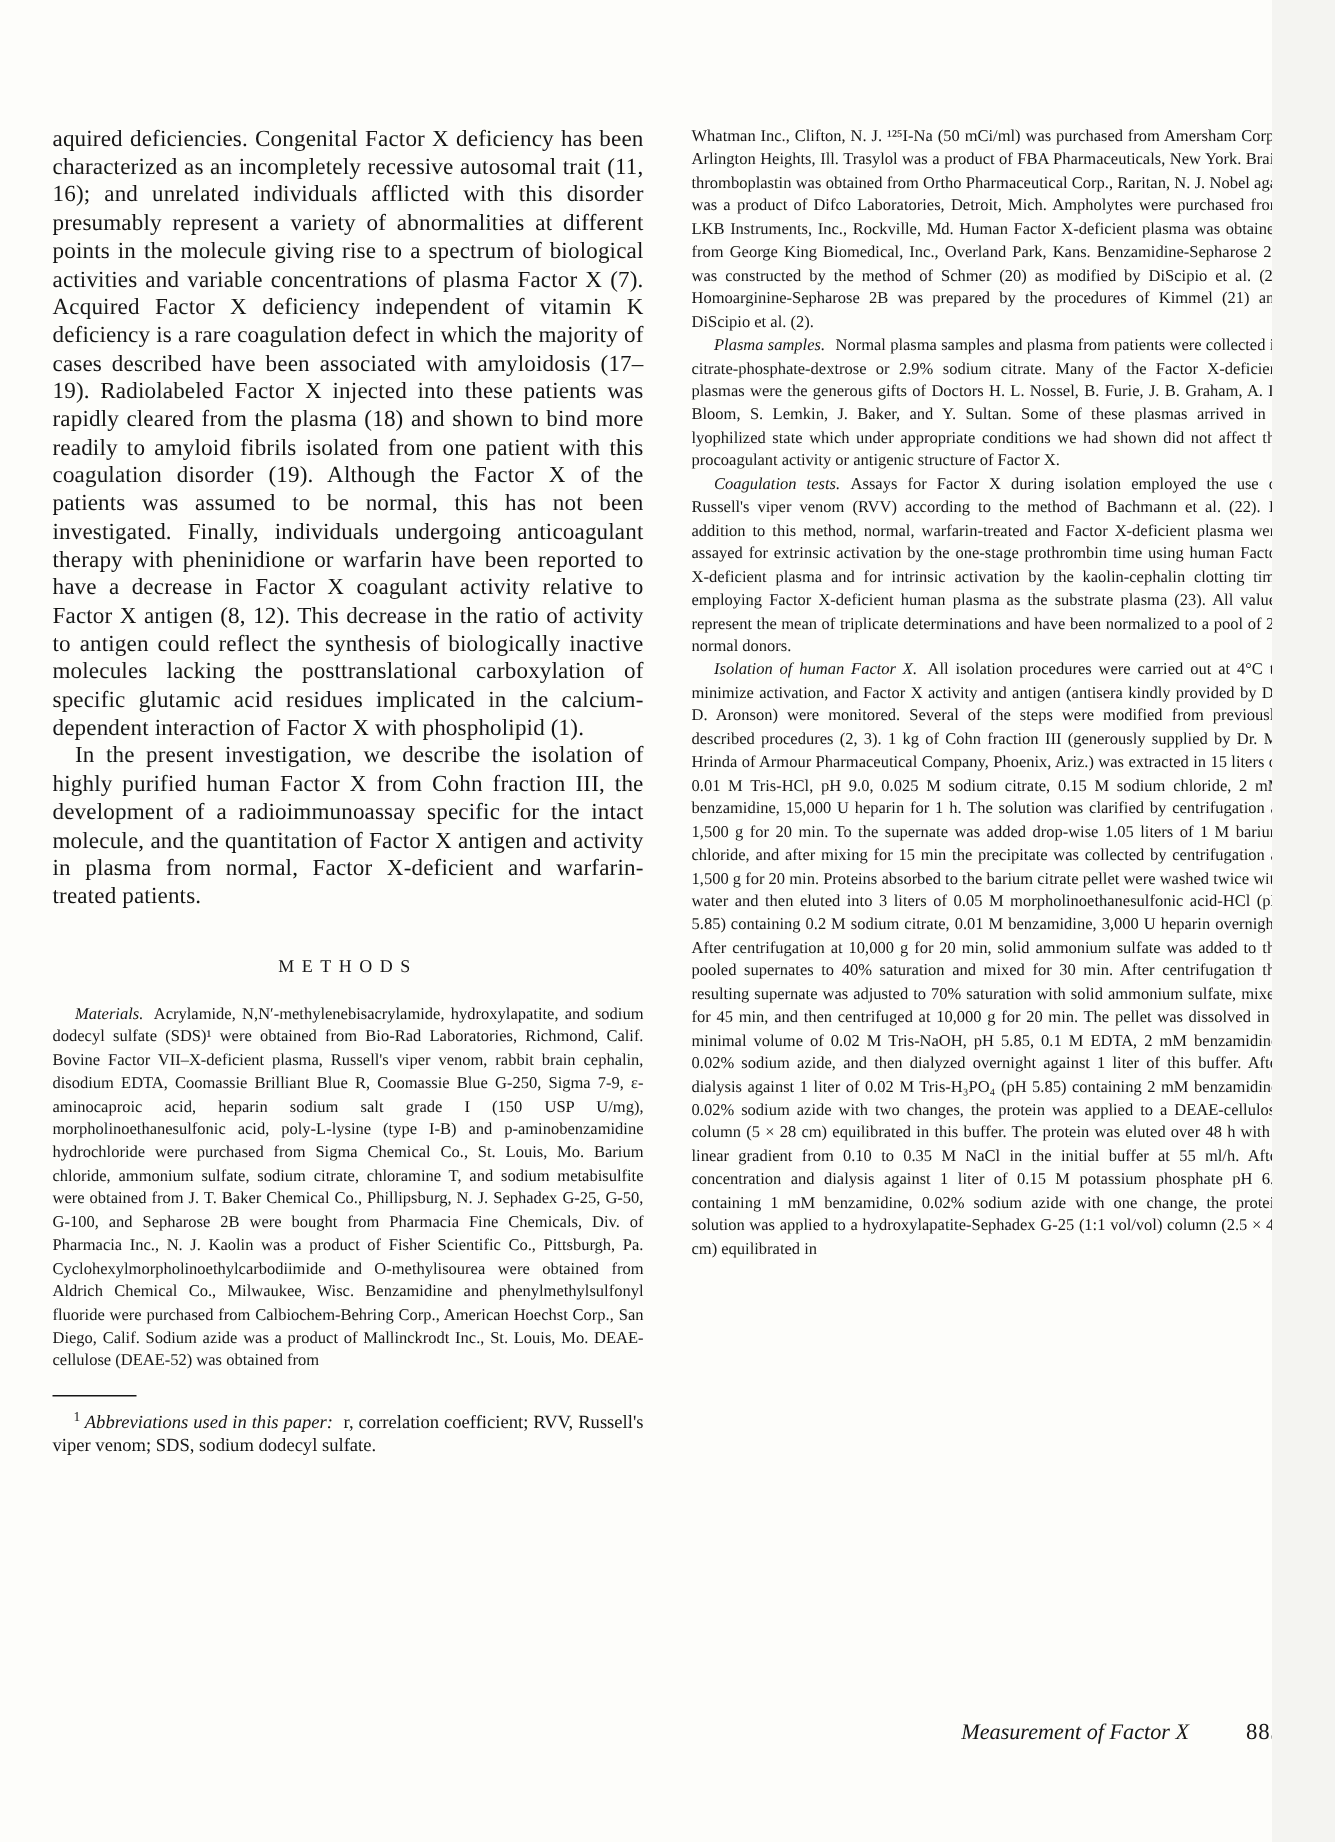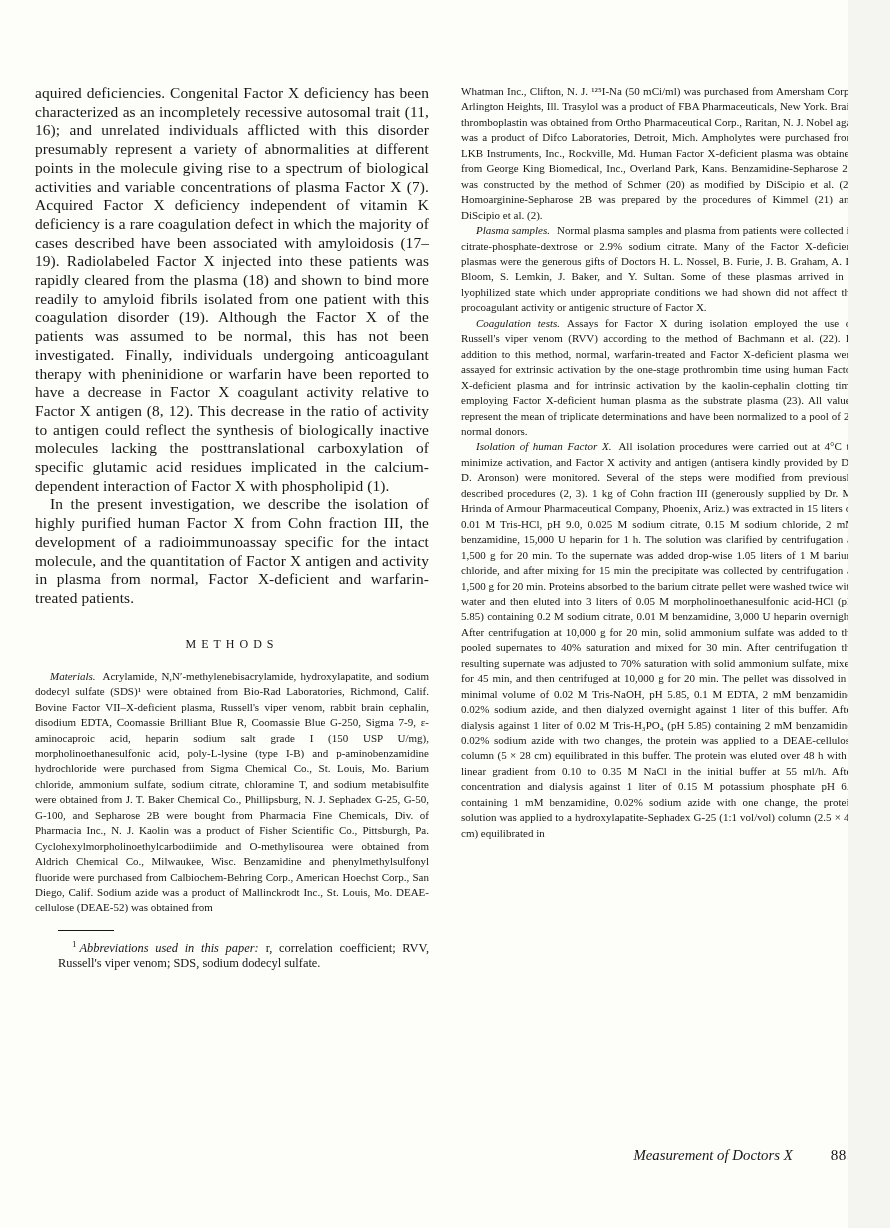--- a/index.html
+++ b/index.html
@@ -52,21 +52,20 @@
     font-weight: normal;
     letter-spacing: 5px;
     font-family: "Liberation Serif", serif;
   }
   .lead-italic {
     font-style: italic;
     margin-right: 7px;
   }
   .footnote {
     margin-top: 14px;
-    margin-left: 23px;
   }
   .footnote-rule {
     width: 56px;
     height: 0;
     border-top: 1.4px solid #161616;
     margin-bottom: 6px;
   }
   .footnote-text {
     font-size: 12.4px;
     line-height: 15.2px;
@@ -136,16 +135,16 @@
       </p>
 
       <p class="small indent rc-para">
         <span class="lead-italic">Isolation of human Factor X.</span><span>All isolation procedures were carried out at 4°C to minimize activation, and Factor X activity and antigen (antisera kindly provided by Dr. D. Aronson) were monitored. Several of the steps were modified from previously described procedures (2, 3). 1 kg of Cohn fraction III (generously supplied by Dr. M. Hrinda of Armour Pharmaceutical Company, Phoenix, Ariz.) was extracted in 15 liters of 0.01 M Tris-HCl, pH 9.0, 0.025 M sodium citrate, 0.15 M sodium chloride, 2 mM benzamidine, 15,000 U heparin for 1 h. The solution was clarified by centrifugation at 1,500 g for 20 min. To the supernate was added drop-wise 1.05 liters of 1 M barium chloride, and after mixing for 15 min the precipitate was collected by centrifugation at 1,500 g for 20 min. Proteins absorbed to the barium citrate pellet were washed twice with water and then eluted into 3 liters of 0.05 M morpholinoethanesulfonic acid-HCl (pH 5.85) containing 0.2 M sodium citrate, 0.01 M benzamidine, 3,000 U heparin overnight. After centrifugation at 10,000 g for 20 min, solid ammonium sulfate was added to the pooled supernates to 40% saturation and mixed for 30 min. After centrifugation the resulting supernate was adjusted to 70% saturation with solid ammonium sulfate, mixed for 45 min, and then centrifuged at 10,000 g for 20 min. The pellet was dissolved in a minimal volume of 0.02 M Tris-NaOH, pH 5.85, 0.1 M EDTA, 2 mM benzamidine, 0.02% sodium azide, and then dialyzed overnight against 1 liter of this buffer. After dialysis against 1 liter of 0.02 M Tris-H₃PO₄ (pH 5.85) containing 2 mM benzamidine, 0.02% sodium azide with two changes, the protein was applied to a DEAE-cellulose column (5 × 28 cm) equilibrated in this buffer. The protein was eluted over 48 h with a linear gradient from 0.10 to 0.35 M NaCl in the initial buffer at 55 ml/h. After concentration and dialysis against 1 liter of 0.15 M potassium phosphate pH 6.8 containing 1 mM benzamidine, 0.02% sodium azide with one change, the protein solution was applied to a hydroxylapatite-Sephadex G-25 (1:1 vol/vol) column (2.5 × 45 cm) equilibrated in</span>
       </p>
     </div>
 
   </div>
 
   <div class="footer">
-    <span class="running-title">Measurement of Doctors X</span><span class="page-number">885</span>
+    <span class="running-title">Measurement of Factor X</span><span class="page-number">885</span>
   </div>
 
 </div>
 
 </body></html>

